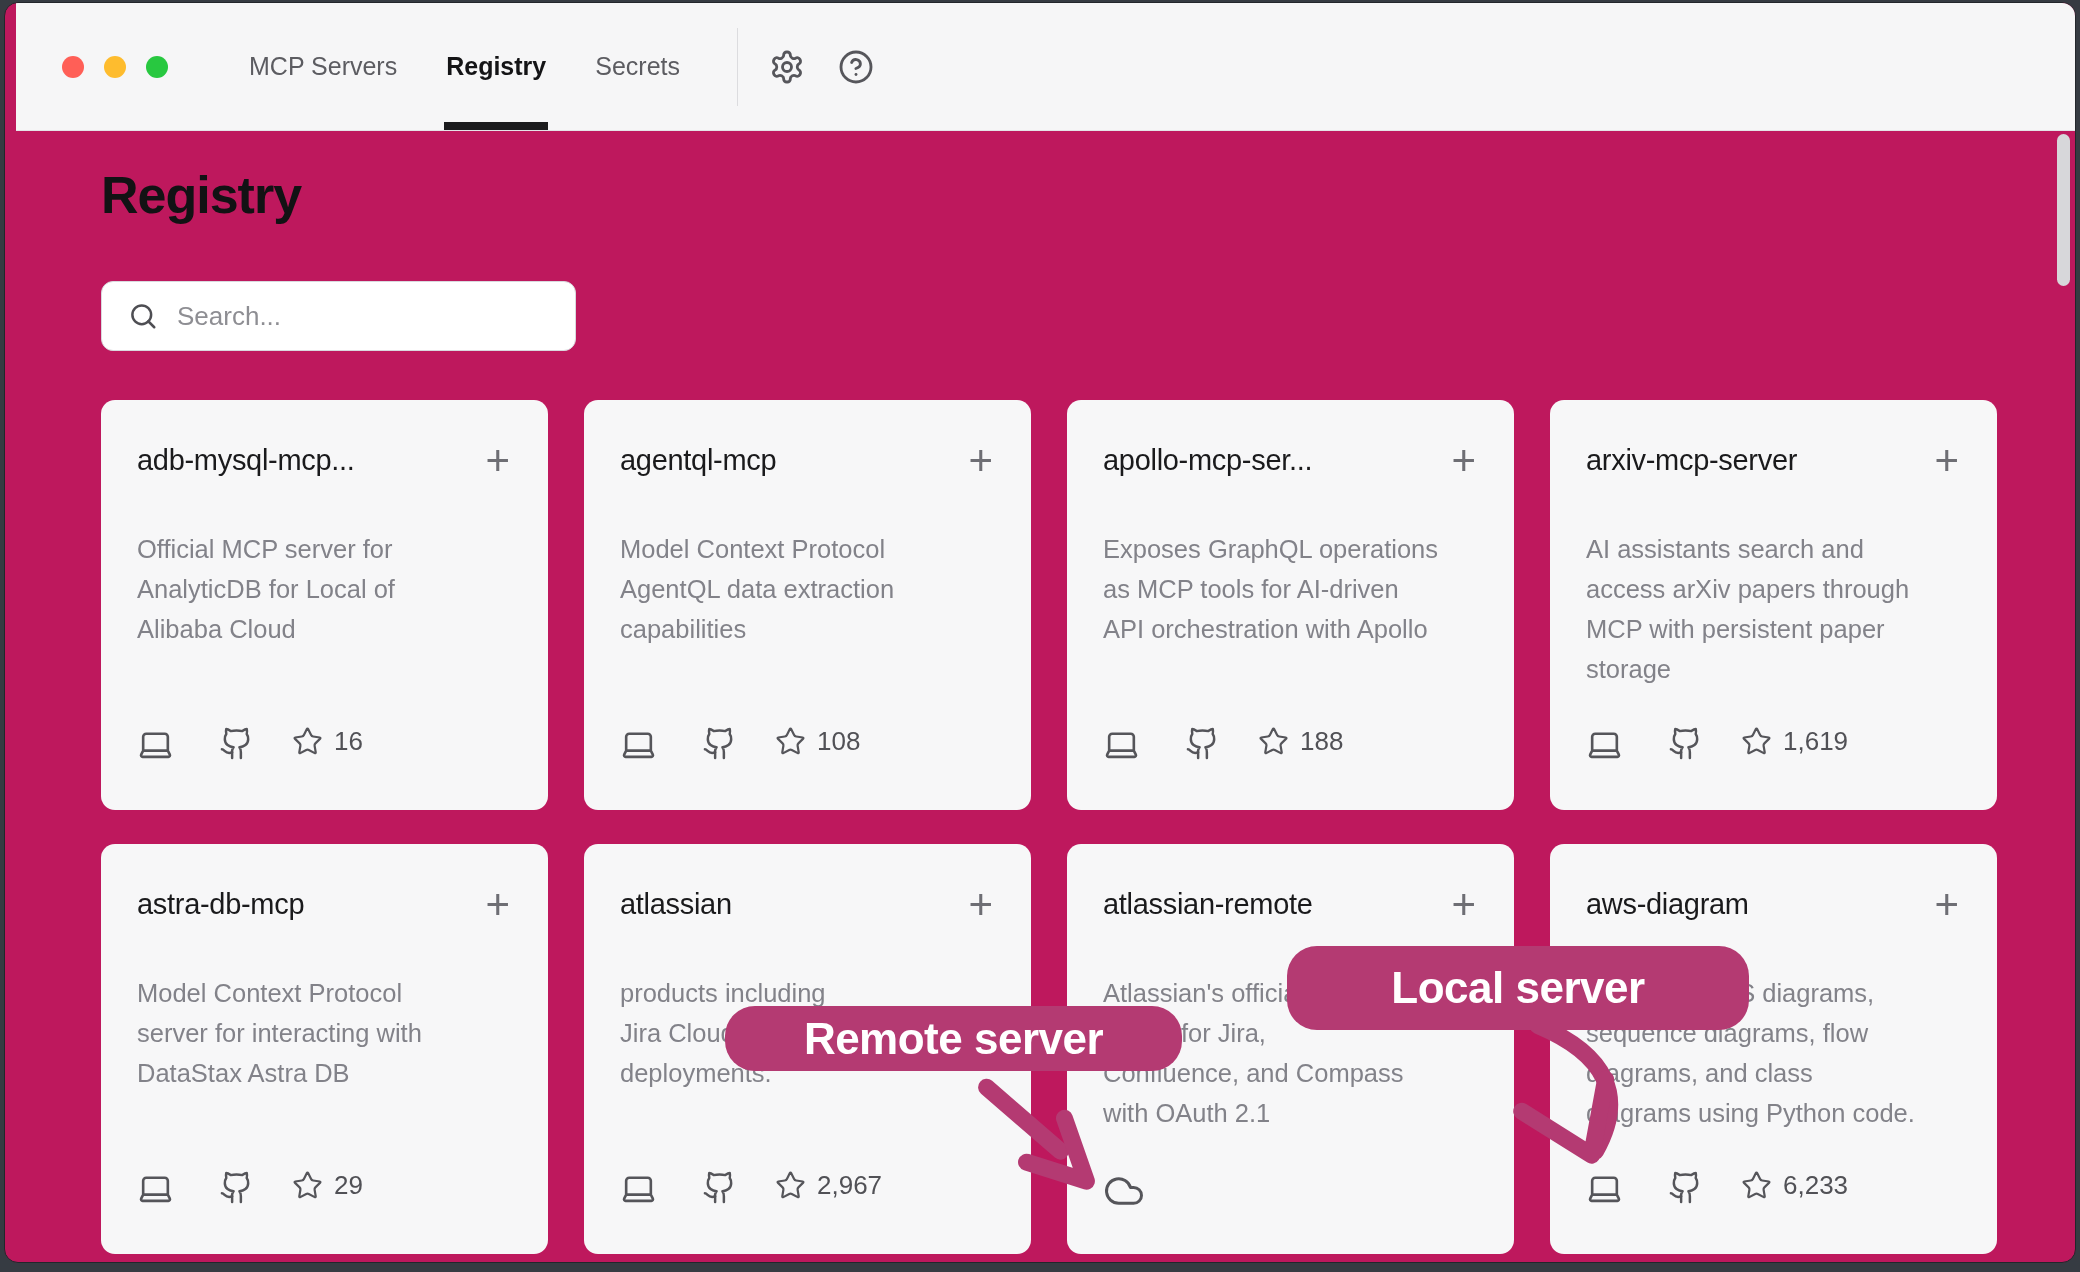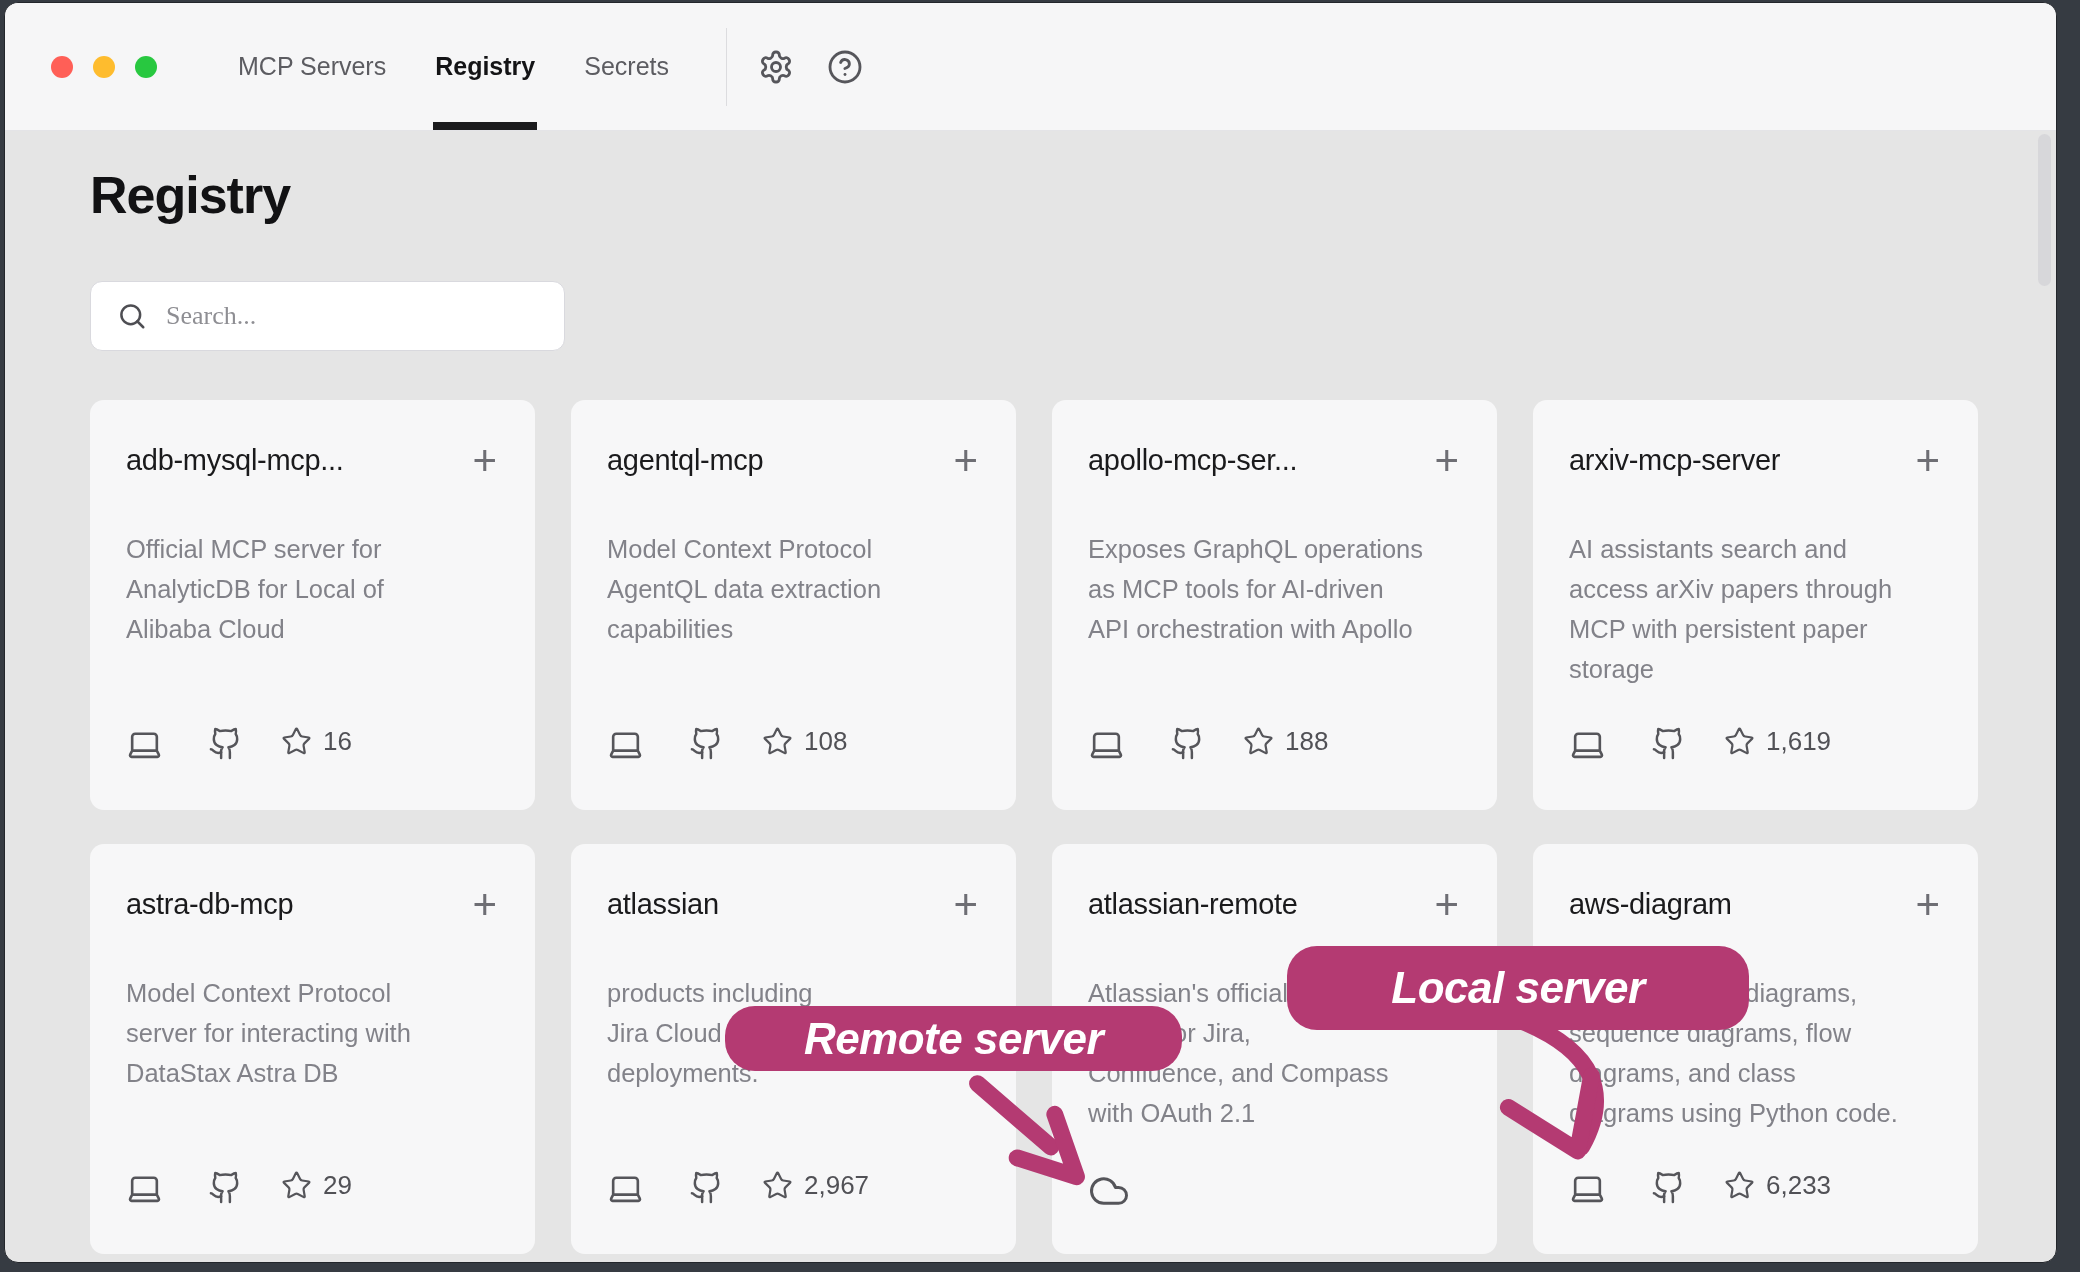--- a/index.html
+++ b/index.html
@@ -1,18 +1,18 @@
 <!DOCTYPE html>
 <html style="--accent: #b43a72;"><head>
 <meta charset="utf-8">
 <style>
   html,body{margin:0;padding:0;width:2080px;height:1272px;background:#363b42;
     font-family:"Liberation Sans", sans-serif;}
-  .window{position:relative;margin:2px 23px 9px 4px;height:1261px;background:#e5e5e5;
-    border-radius:14px;overflow:hidden;border:1px solid #23262b;box-sizing:border-box;}
+  .window{position:relative;margin:2px 4px 9px 4px;height:1261px;background:#be185d;
+    border-radius:14px;overflow:hidden;border:1px solid #23262b;box-sizing:border-box;padding-left:11px;}
   
   .topbar{position:relative;height:127px;background:#f6f6f7;border-bottom:1px solid #e4e4e7;
     display:flex;align-items:center;}
   .lights{display:flex;gap:20px;margin-left:46px;}
   .light{width:22px;height:22px;border-radius:50%;}
   .tabs{display:flex;align-items:center;margin-left:81px;height:100%;}
   .tab{position:relative;display:flex;align-items:center;height:100%;font-size:25px;
     color:#5c5c61;cursor:default;}
   .tab + .tab{margin-left:49px;}
   .tab.active{color:#141416;font-weight:700;}
@@ -23,21 +23,21 @@
   .bar-icon + .bar-icon{margin-left:31px;}
   .bar-icon svg{stroke:#56565b;fill:none;stroke-width:1.9;stroke-linecap:round;stroke-linejoin:round;}
   
   .content{padding:0 78px 0 85px;}
   .page-title{font-size:52px;font-weight:800;letter-spacing:-1px;color:#121214;
     margin:36px 0 0 0;line-height:1.1;}
   .searchbox{margin-top:57px;width:475px;height:70px;box-sizing:border-box;background:#fff;
     border:1.5px solid #d9d9de;border-radius:12px;display:flex;align-items:center;}
   .searchbox svg{margin-left:26px;stroke:#4e4e53;fill:none;stroke-width:2;stroke-linecap:round;}
   .searchbox input{border:none;outline:none;background:transparent;font-size:26px;
-    color:#333;margin-left:17px;flex:1;font-family:Liberation Serif, serif;}
+    color:#333;margin-left:17px;flex:1;font-family:Liberation Sans, sans-serif;}
   .searchbox input::placeholder{color:#8e8e93;}
   
   .grid{margin-top:49px;display:grid;grid-template-columns:repeat(4,1fr);column-gap:36px;row-gap:34px;}
   .card{position:relative;height:410px;background:#f7f7f8;border-radius:14px;box-sizing:border-box;
     padding:44px 36px 0 36px;}
   .card-top{display:flex;align-items:center;justify-content:space-between;}
   .card-title{font-size:29px;font-weight:400;letter-spacing:-0.3px;color:#1a1a1c;
     white-space:nowrap;overflow:hidden;}
   .add-btn{font-size:42px;font-weight:300;color:#6e6e74;line-height:30px;padding:0 2px;
     background:none;border:none;cursor:pointer;font-family:inherit;}
@@ -46,21 +46,21 @@
   .card-footer{position:absolute;left:36px;right:36px;top:326px;display:flex;align-items:flex-start;}
   .card-footer svg{stroke:#55555a;fill:none;stroke-width:1.7;stroke-linecap:round;stroke-linejoin:round;}
   .icon-laptop{width:37px;height:37px;}
   .icon-github{width:35px;height:35px;margin-left:45px;}
   .icon-star{width:31px;height:31px;margin-left:38px;}
   .icon-cloud{width:42px;height:42px;}
   .star-count{font-size:26px;color:#515156;margin-left:11px;}
   
   .pill{position:absolute;display:flex;align-items:center;justify-content:center;
     background:var(--accent);color:#fff;font-weight:700;font-size:44px;letter-spacing:-0.5px;
-    border-radius:30px;z-index:30;font-style:italic;}
+    border-radius:30px;z-index:30;}
   .pill-remote{left:720px;top:1003px;width:457px;height:65px;}
   .pill-local{left:1282px;top:943px;width:462px;height:84px;}
   .arrow-layer{position:absolute;left:0;top:0;width:100%;height:100%;z-index:29;pointer-events:none;}
   .arrow-layer path{fill:none;stroke:var(--accent);stroke-width:17;stroke-linecap:round;stroke-linejoin:round;}
   
   .scroll-thumb{position:absolute;right:5px;top:131px;width:13px;height:152px;border-radius:7px;
     background:#d7d7da;z-index:40;}
 </style>
 </head>
 <body>

